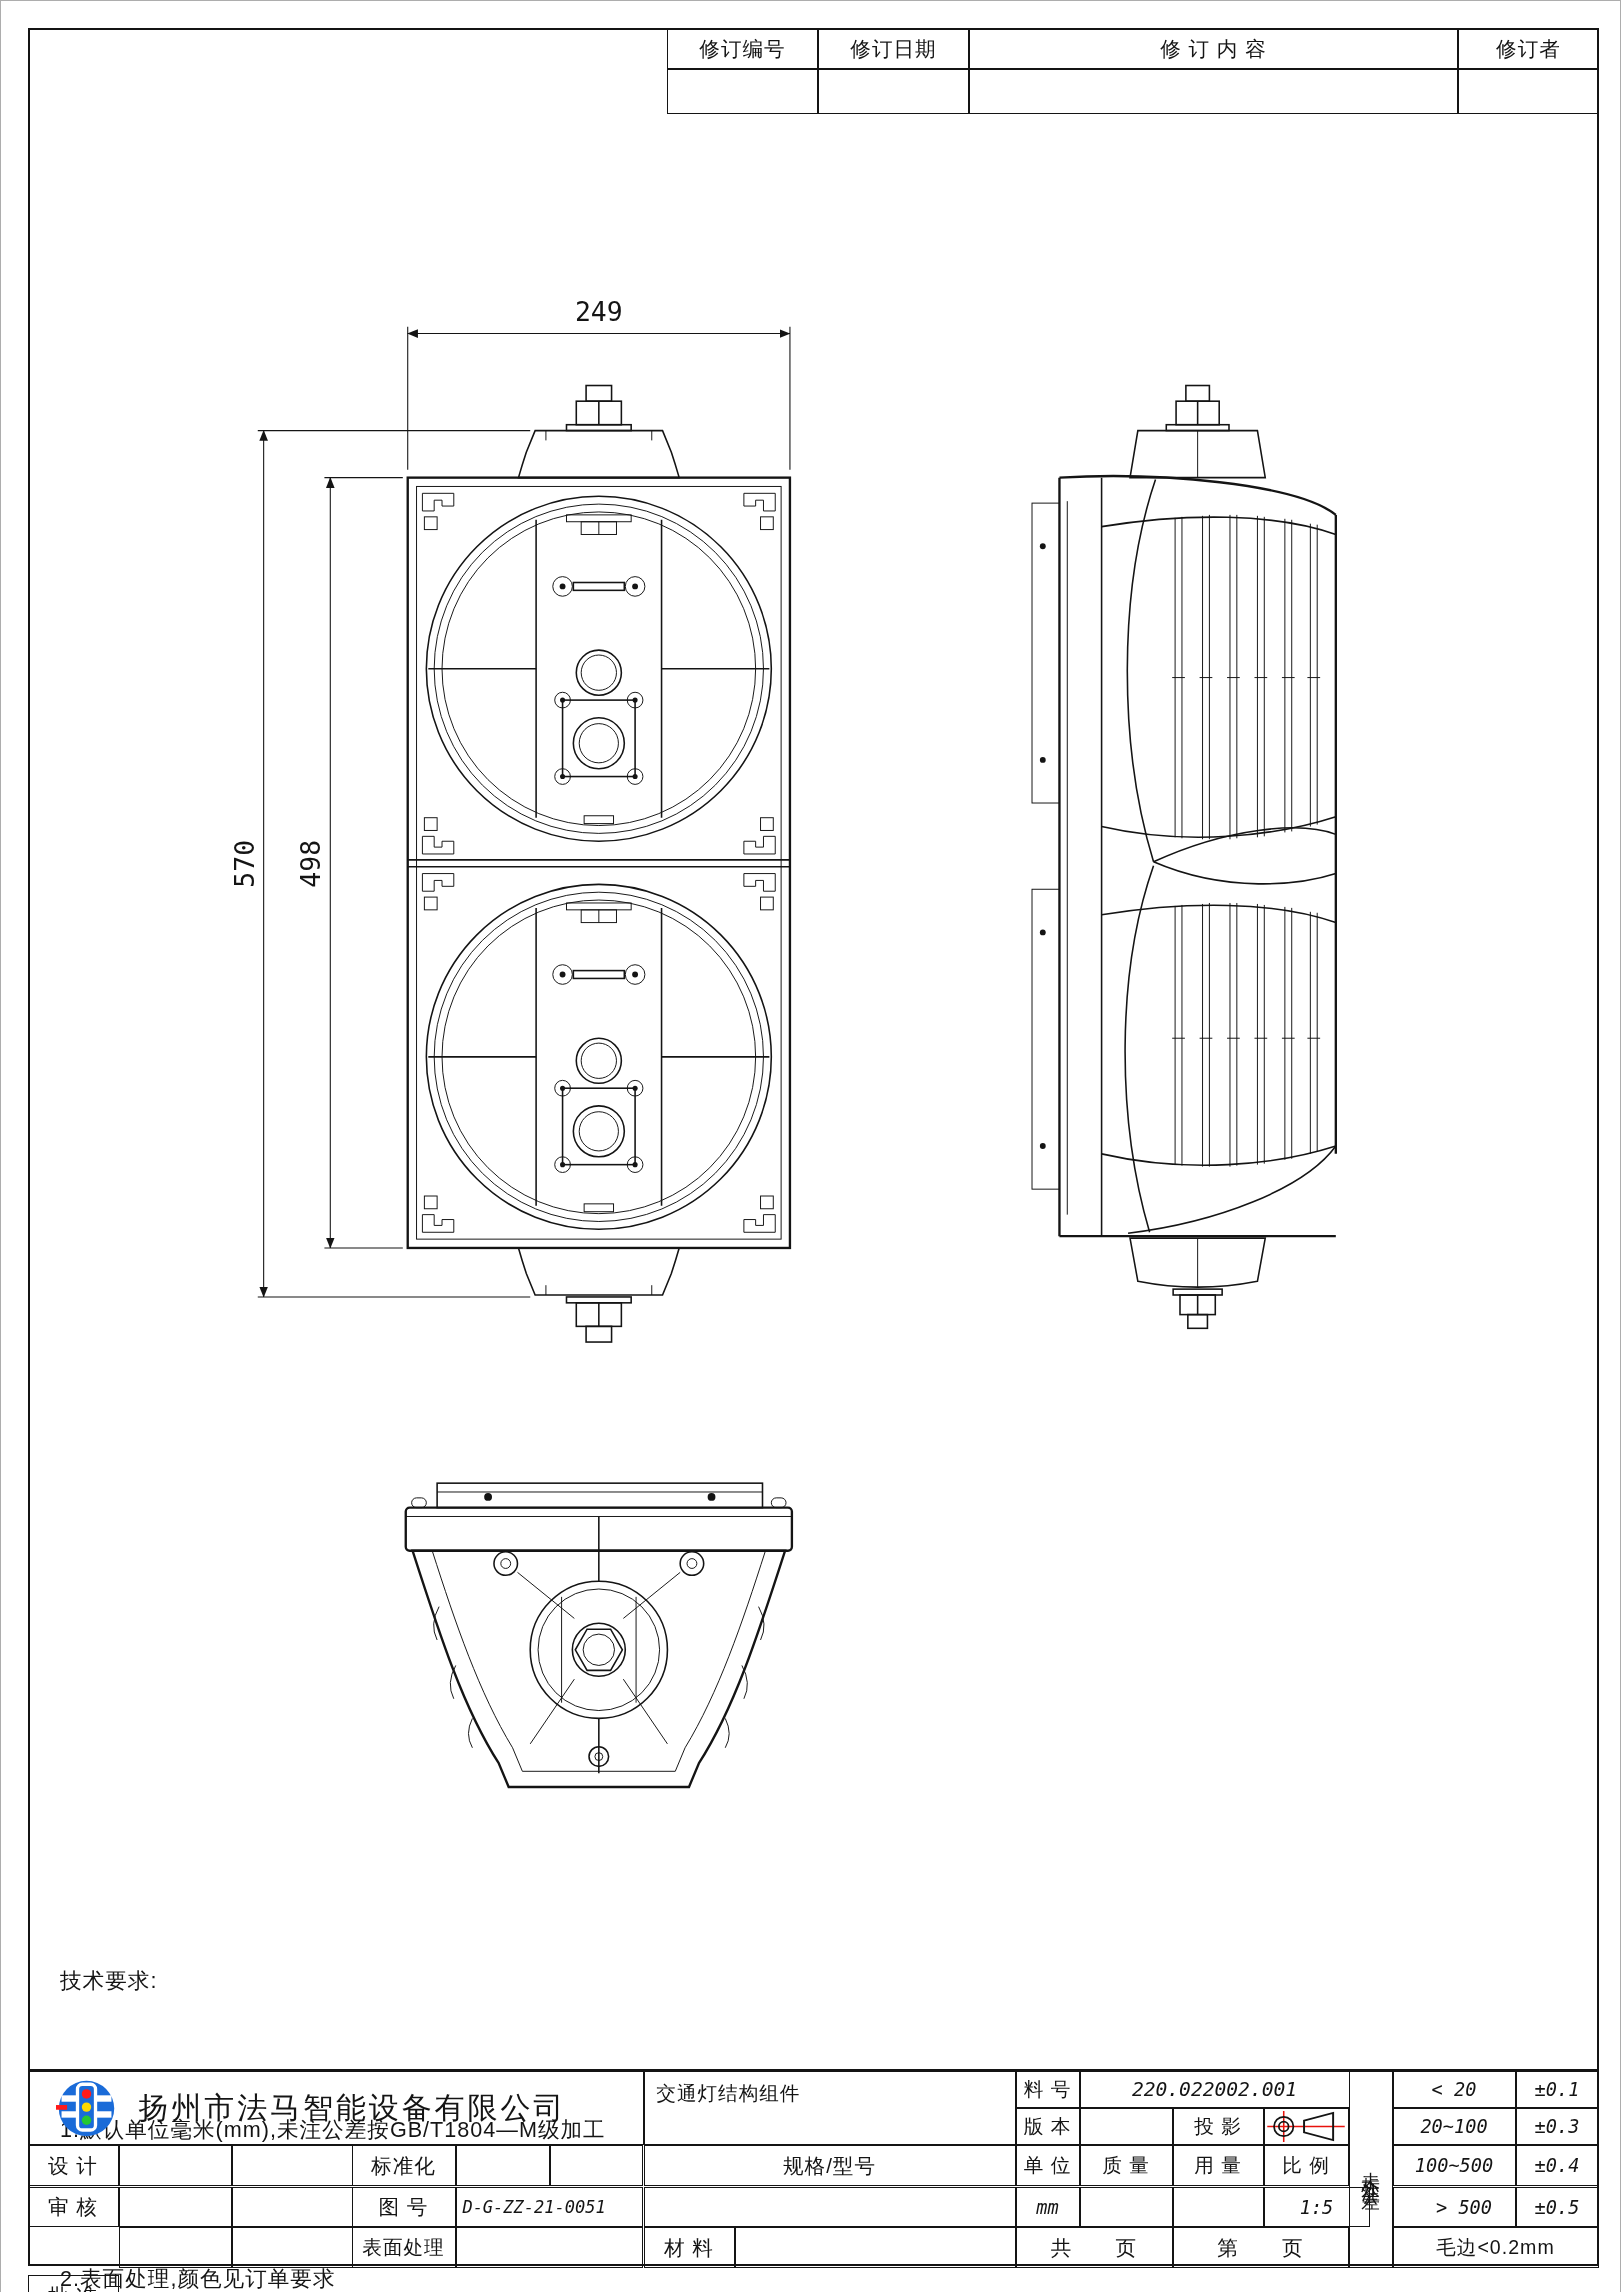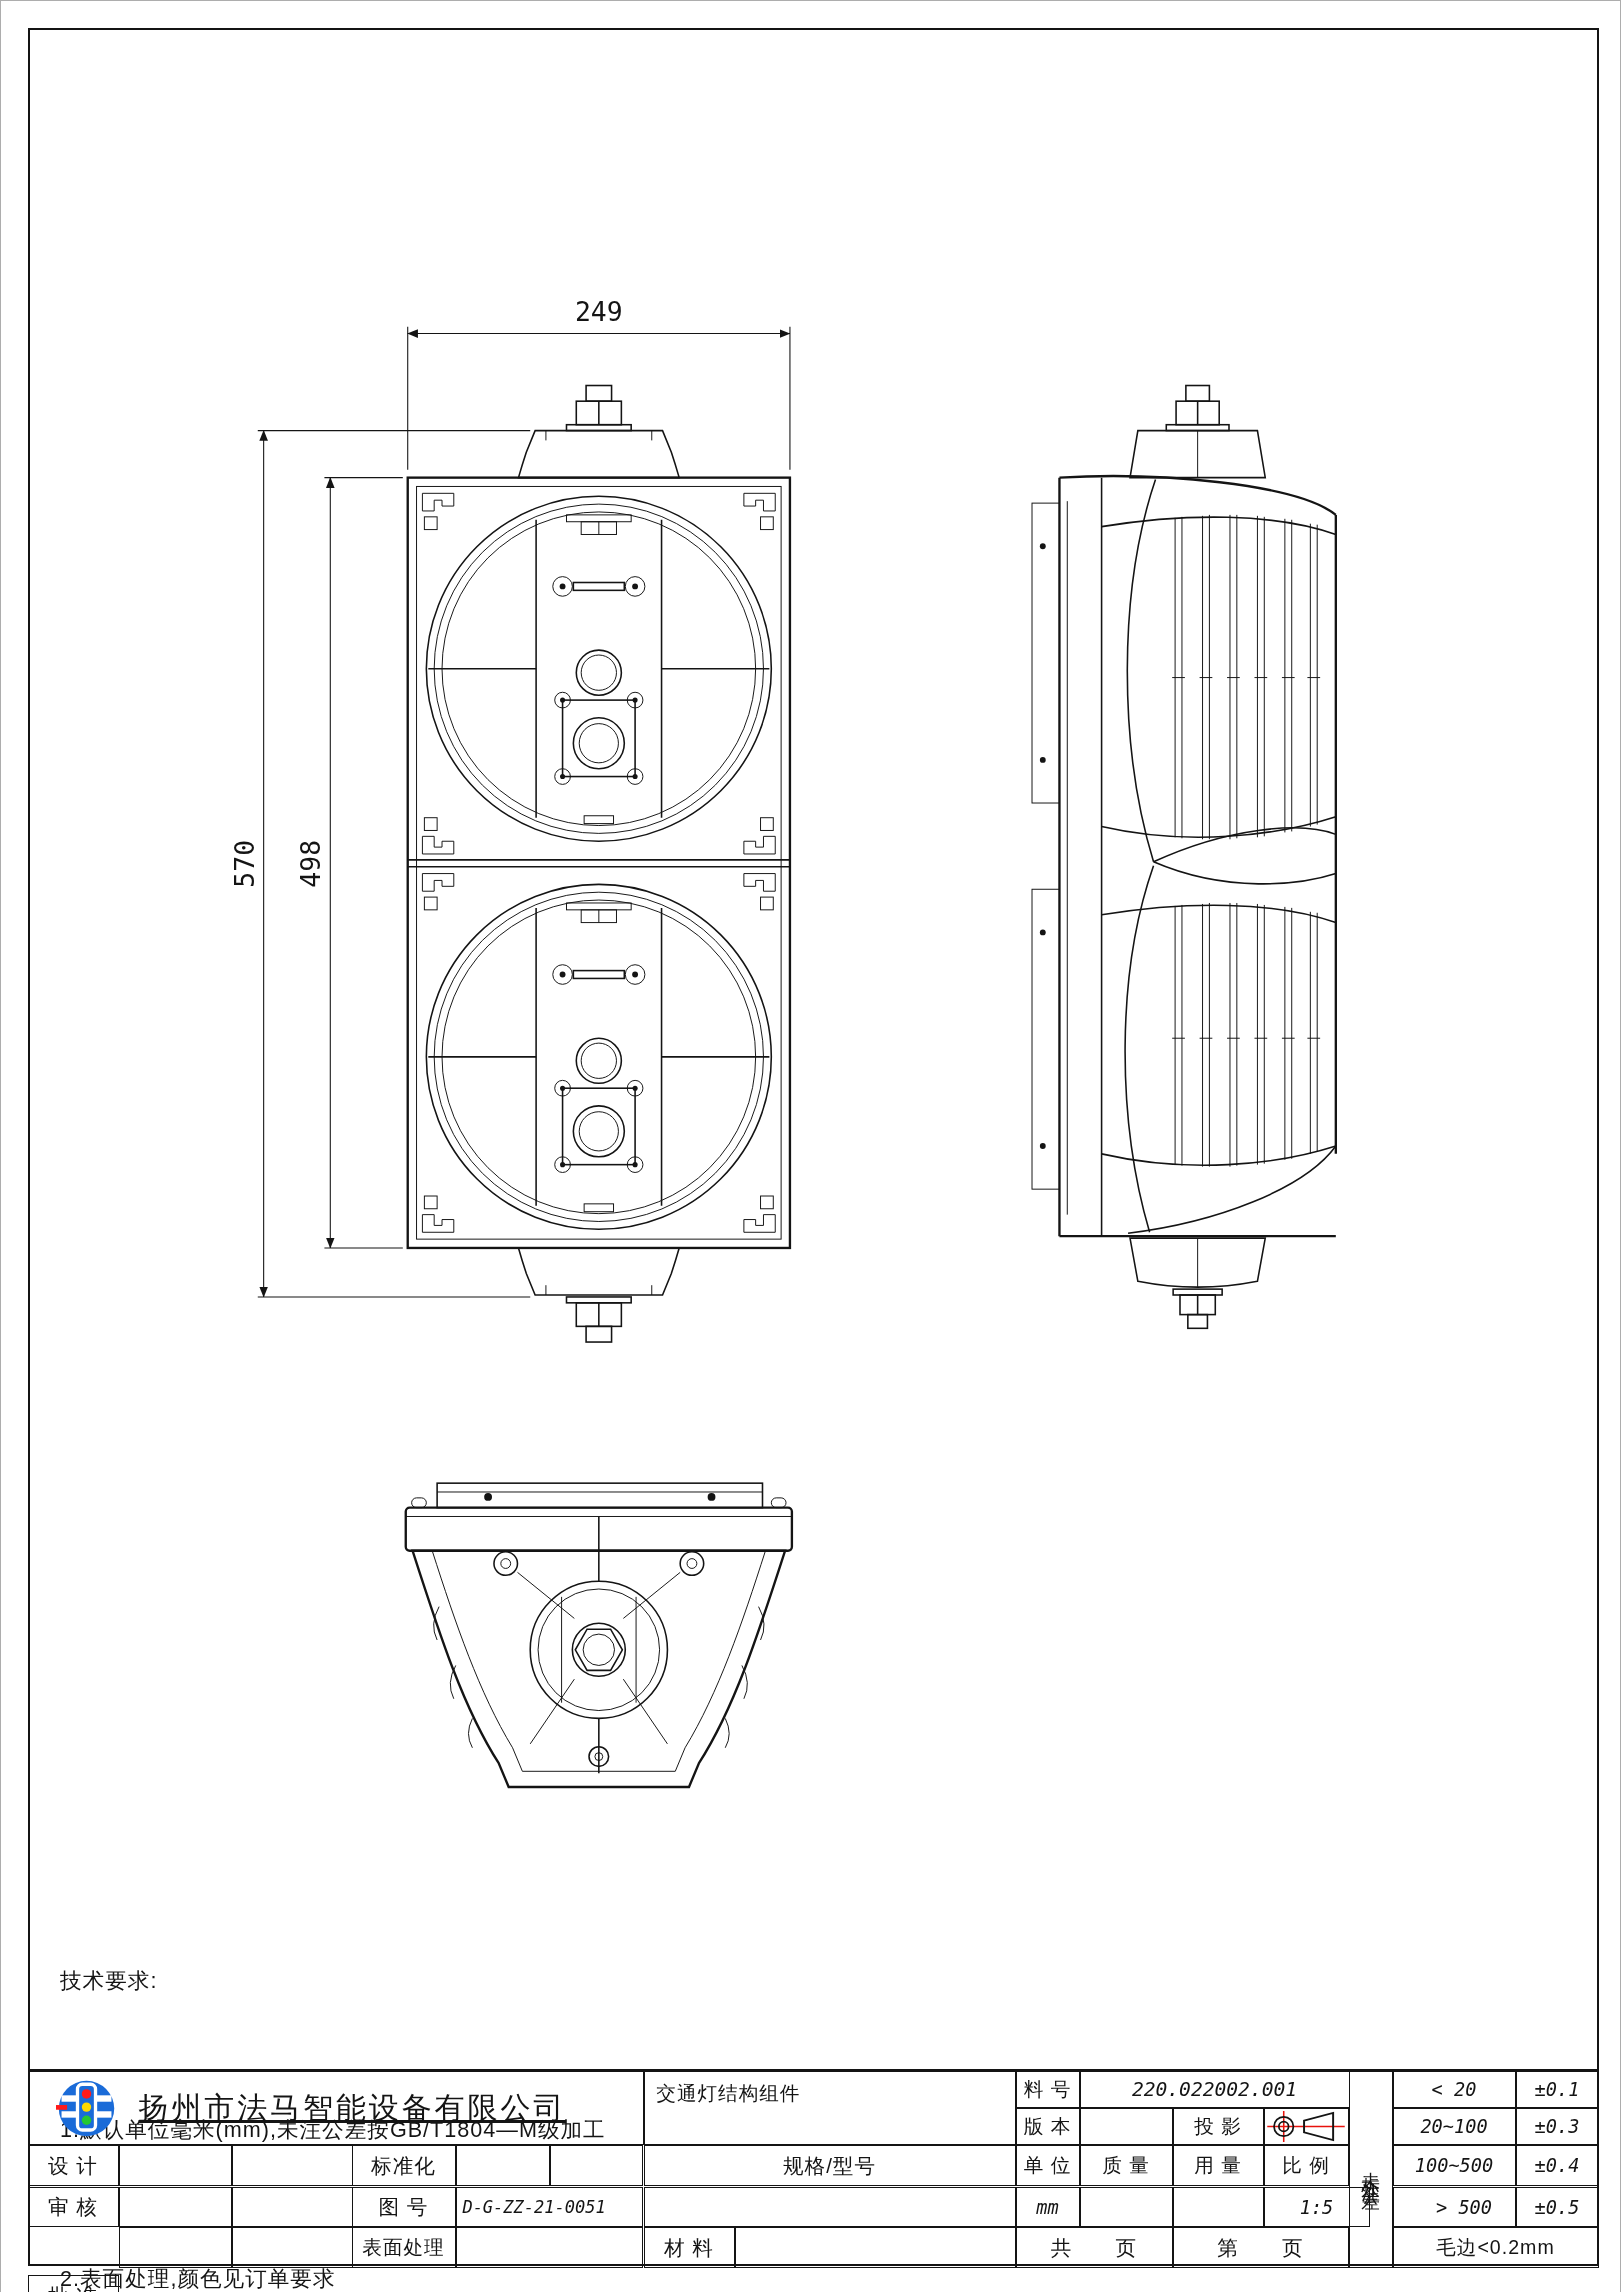--- a/index.html
+++ b/index.html
@@ -19,21 +19,21 @@
   
   .cell{position:absolute;border:1px solid #141414;box-sizing:border-box;
         display:flex;align-items:center;justify-content:center;
         font-size:20.6px;letter-spacing:1px;background:transparent;}
   .cell.left{justify-content:flex-start;}
   .cell.topleft{align-items:flex-start;justify-content:flex-start;}
   .mono{font-family:"DejaVu Sans Mono",monospace;letter-spacing:0;font-style:italic;}
   .rev{position:absolute;left:666px;top:27.4px;width:932px;height:86px;}
   .tb{position:absolute;left:26.5px;top:2068px;width:1571px;height:197px;border-top:2px solid #141414;}
   .vertical{writing-mode:vertical-lr;text-orientation:upright;letter-spacing:4.9px;font-size:18.6px;}
-  .company{font-size:30px;letter-spacing:2.9px;font-weight:500;text-decoration:underline;}
+  .company{font-size:30px;letter-spacing:2.9px;font-weight:500;}
   .techreq{position:absolute;left:59px;top:1857px;font-size:21.6px;line-height:49px;
            letter-spacing:1px;white-space:pre;}
   .techreq .t{margin-bottom:2px;}
 </style>
 </head>
 <body>
 
 <div class="page">
   <div class="frame"></div>
 
@@ -251,20 +251,30 @@
         <circle class="s w1" cx="610" cy="1791" r="4"></circle>
       <line class="s w1" x1="527" y1="1603" x2="585" y2="1650"></line>
       <line class="s w1" x1="693" y1="1603" x2="635" y2="1650"></line>
       <line class="s w1" x1="540" y1="1778" x2="585" y2="1712"></line>
       <line class="s w1" x1="680" y1="1778" x2="635" y2="1712"></line>
       <line class="s" x1="610" y1="1546" x2="610" y2="1612"></line>
       <line class="s" x1="610" y1="1752" x2="610" y2="1808"></line>
     </g>
   </svg>
 
+  <div class="rev">
+    <div class="cell" style="left:0;top:0;width:151px;height:41px;">修订编号</div>
+    <div class="cell" style="left:151px;top:0;width:151px;height:41px;">修订日期</div>
+    <div class="cell" style="left:302px;top:0;width:489px;height:41px;">修 订 内 容</div>
+    <div class="cell" style="left:791px;top:0;width:141px;height:41px;">修订者</div>
+    <div class="cell" style="left:0;top:41px;width:151px;height:45px;"></div>
+    <div class="cell" style="left:151px;top:41px;width:151px;height:45px;"></div>
+    <div class="cell" style="left:302px;top:41px;width:489px;height:45px;"></div>
+    <div class="cell" style="left:791px;top:41px;width:141px;height:45px;"></div>
+  </div>
 
   <div class="techreq">
     <div class="t">技术要求:</div>
     <div class="t">1.默认单位毫米(mm),未注公差按GB/T1804—M级加工</div>
     <div class="t">2.表面处理,颜色见订单要求</div>
     
     
   </div>
 
   <div class="tb">

